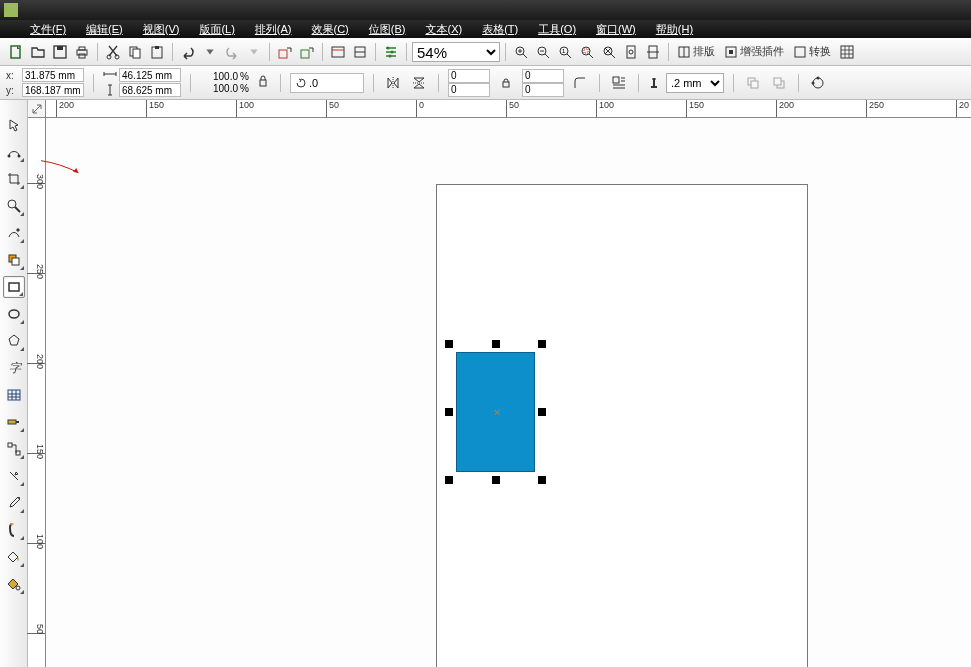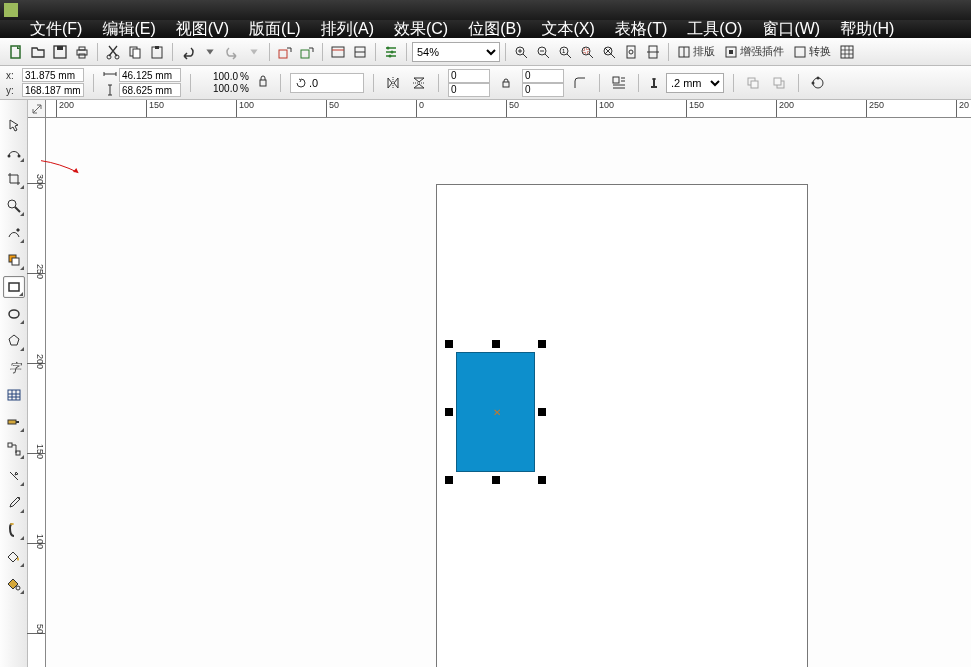--- a/index.html
+++ b/index.html
@@ -2,28 +2,28 @@
 <html><head>
   <meta charset="utf-8">
   <style>
     * { margin: 0; padding: 0; box-sizing: border-box; }
     body { font-family: "Microsoft YaHei", Arial, sans-serif; font-size: 11px; background: #fff; overflow: hidden; width: 971px; height: 667px; position: relative; }
     
     .title-bar { background: linear-gradient(to bottom, #3a3a3a, #1a1a1a); height: 20px; display: flex; align-items: center; padding-left: 4px; }
     .title-bar-icon { width: 14px; height: 14px; background: #9cba5c; margin-right: 6px; }
     
     .menu-bar { background: linear-gradient(to bottom, #2b2b2b, #0e0e0e); height: 18px; display: flex; align-items: center; padding-left: 20px; }
-    .menu-item { color: #fff; padding: 0 10px; cursor: pointer; font-size: 16px; }
+    .menu-item { color: #fff; padding: 0 10px; cursor: pointer; font-size: 11px; text-decoration: underline; }
     
     .toolbar-row { background: linear-gradient(to bottom, #fdfdfd, #e8e8e8); height: 28px; border-bottom: 1px solid #bbb; display: flex; align-items: center; padding: 0 6px; gap: 2px; }
     
     .tb-btn { width: 20px; height: 20px; display: flex; align-items: center; justify-content: center; cursor: pointer; border-radius: 2px; }
     .tb-sep { width: 1px; height: 18px; background: #bbb; margin: 0 3px; }
     
-    .zoom-select { width: 88px; height: 20px; font-size: 11px; border: 1px solid #aaa; background: #fff; }
+    .zoom-select { width: 88px; height: 20px; font-size: 15px; border: 1px solid #aaa; background: #fff; }
     .btn-text { padding: 0 4px; font-size: 11px; color: #333; cursor: pointer; display: flex; align-items: center; gap: 3px; }
     
     .property-bar { background: linear-gradient(to bottom, #fdfdfd, #e8e8e8); height: 34px; border-bottom: 1px solid #bbb; display: flex; align-items: center; padding: 0 6px; gap: 6px; }
     .coord-group { display: flex; flex-direction: column; gap: 1px; font-size: 10px; }
     .coord-row { display: flex; align-items: center; gap: 2px; }
     .coord-label { width: 14px; color: #333; }
     .coord-val { width: 62px; border: 1px solid #bbb; background: #fff; padding: 0 2px; font-size: 10px; height: 14px; }
     .dim-icon { width: 14px; height: 12px; display: inline-block; }
     
     .scale-group { display: flex; flex-direction: column; gap: 1px; }

